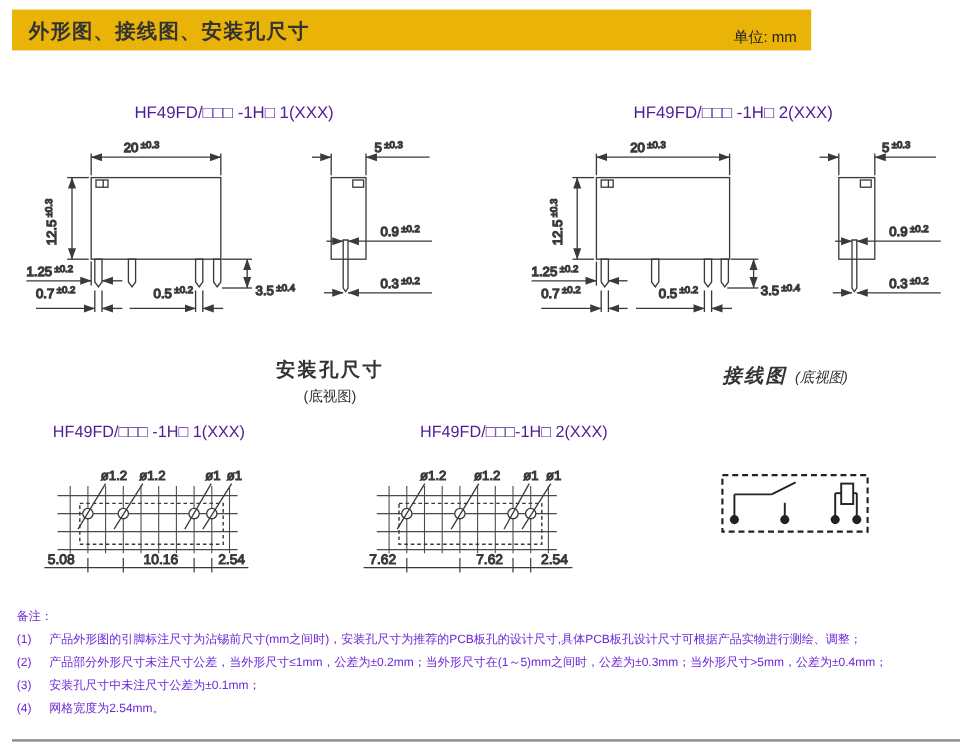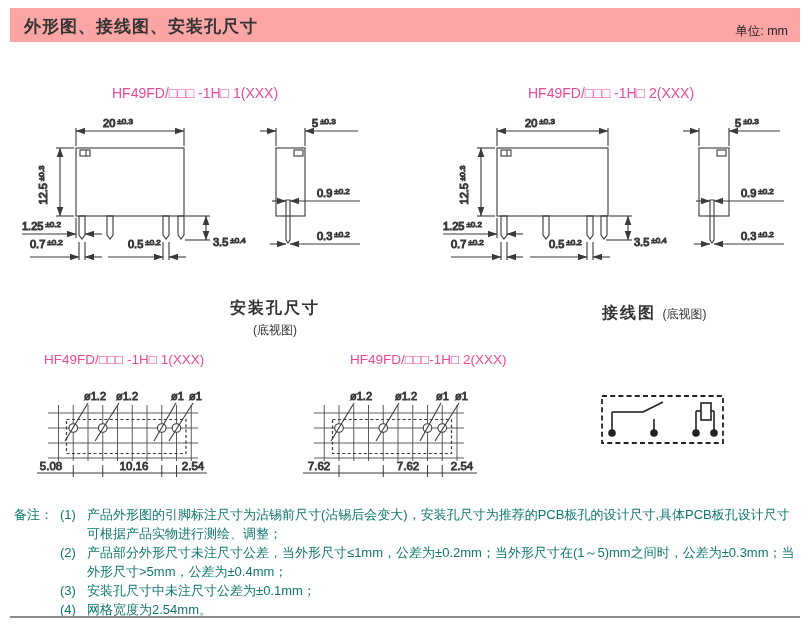--- a/index.html
+++ b/index.html
@@ -1,39 +1,39 @@
 <!DOCTYPE html>
 <html><head>
 <meta charset="utf-8">
 <style>
   html,body{margin:0;padding:0;background:#fff;}
   #page{position:relative;width:810px;height:627px;background:#ffffff;overflow:hidden;
         font-family:"Liberation Sans","DejaVu Sans",sans-serif;color:#2f2f2f;}
   .abs{position:absolute;}
   
-  #header-bar{left:10px;top:8px;width:790px;height:34px;background:#fca5a5;}
+  #header-bar{left:10px;top:8px;width:666px;height:34px;background:#eab308;}
   #header-title{left:14px;top:7px;font-size:17px;font-weight:bold;color:#333;letter-spacing:1px;}
   #unit-label{right:12px;top:15px;font-size:12.5px;color:#222;margin-left:36px;}
   
   #outline-title{left:0;top:52px;width:810px;text-align:center;font-size:16px;font-weight:bold;color:#333;letter-spacing:2px;}
-  .model-label{font-size:14px;color:#ec4899;white-space:nowrap;}
+  .model-label{font-size:14px;color:#4c1d95;white-space:nowrap;}
   #model-1{left:112px;top:85px;}
   #model-2{left:528px;top:85px;}
   #mount-title-wrap{left:175px;top:298px;width:200px;text-align:center;}
   #mount-title{font-size:16px;font-weight:bold;color:#333;letter-spacing:2px;}
   #mount-sub{font-size:12px;color:#333;margin-top:3px;}
-  #wiring-title-wrap{left:602px;top:303px;white-space:nowrap;}
+  #wiring-title-wrap{left:602px;top:303px;white-space:nowrap;font-style:italic;}
   #wiring-title{font-size:16px;font-weight:bold;color:#333;letter-spacing:2px;}
   #wiring-sub{font-size:12px;color:#333;margin-left:2px;}
   #mount-model-1{left:44px;top:352px;font-size:13.5px;}
   #mount-model-2{left:308px;top:352px;font-size:13.5px;margin-left:42px;}
   
   #drawing{left:0;top:0;width:810px;height:627px;}
   
-  #notes{left:14px;top:505px;width:786px;font-size:13px;line-height:19px;color:#0f766e;display:flex;}
+  #notes{left:14px;top:505px;width:786px;font-size:10px;line-height:19px;color:#6d28d9;display:flex;flex-direction:column;}
   #notes-label{flex:none;width:46px;}
   #notes-items{flex:1;}
   .note-item{display:flex;}
   .note-num{flex:none;width:27px;}
   .note-text{flex:1;}
   #bottom-rule{left:10px;top:616px;width:790px;height:2px;background:#8c8c8c;}
   svg text{font-family:"Liberation Sans","DejaVu Sans",sans-serif;fill:#2f2f2f;}
 </style>
 </head>
 <body>
@@ -292,21 +292,21 @@
         <circle cx="714" cy="433" r="3.8" fill="#222" stroke="none"></circle>
       </g>
     </g>
   </svg>
 
   <div class="abs" id="notes">
     <div id="notes-label">备注：</div>
     <div id="notes-items">
       <div class="note-item">
         <div class="note-num">(1)</div>
-        <div class="note-text">产品外形图的引脚标注尺寸为沾锡前尺寸(沾锡后会变大)，安装孔尺寸为推荐的PCB板孔的设计尺寸,具体PCB板孔设计尺寸可根据产品实物进行测绘、调整；</div>
+        <div class="note-text">产品外形图的引脚标注尺寸为沾锡前尺寸(mm之间时)，安装孔尺寸为推荐的PCB板孔的设计尺寸,具体PCB板孔设计尺寸可根据产品实物进行测绘、调整；</div>
       </div>
       <div class="note-item">
         <div class="note-num">(2)</div>
         <div class="note-text">产品部分外形尺寸未注尺寸公差，当外形尺寸≤1mm，公差为±0.2mm；当外形尺寸在(1～5)mm之间时，公差为±0.3mm；当外形尺寸&gt;5mm，公差为±0.4mm；</div>
       </div>
       <div class="note-item">
         <div class="note-num">(3)</div>
         <div class="note-text">安装孔尺寸中未注尺寸公差为±0.1mm；</div>
       </div>
       <div class="note-item">

